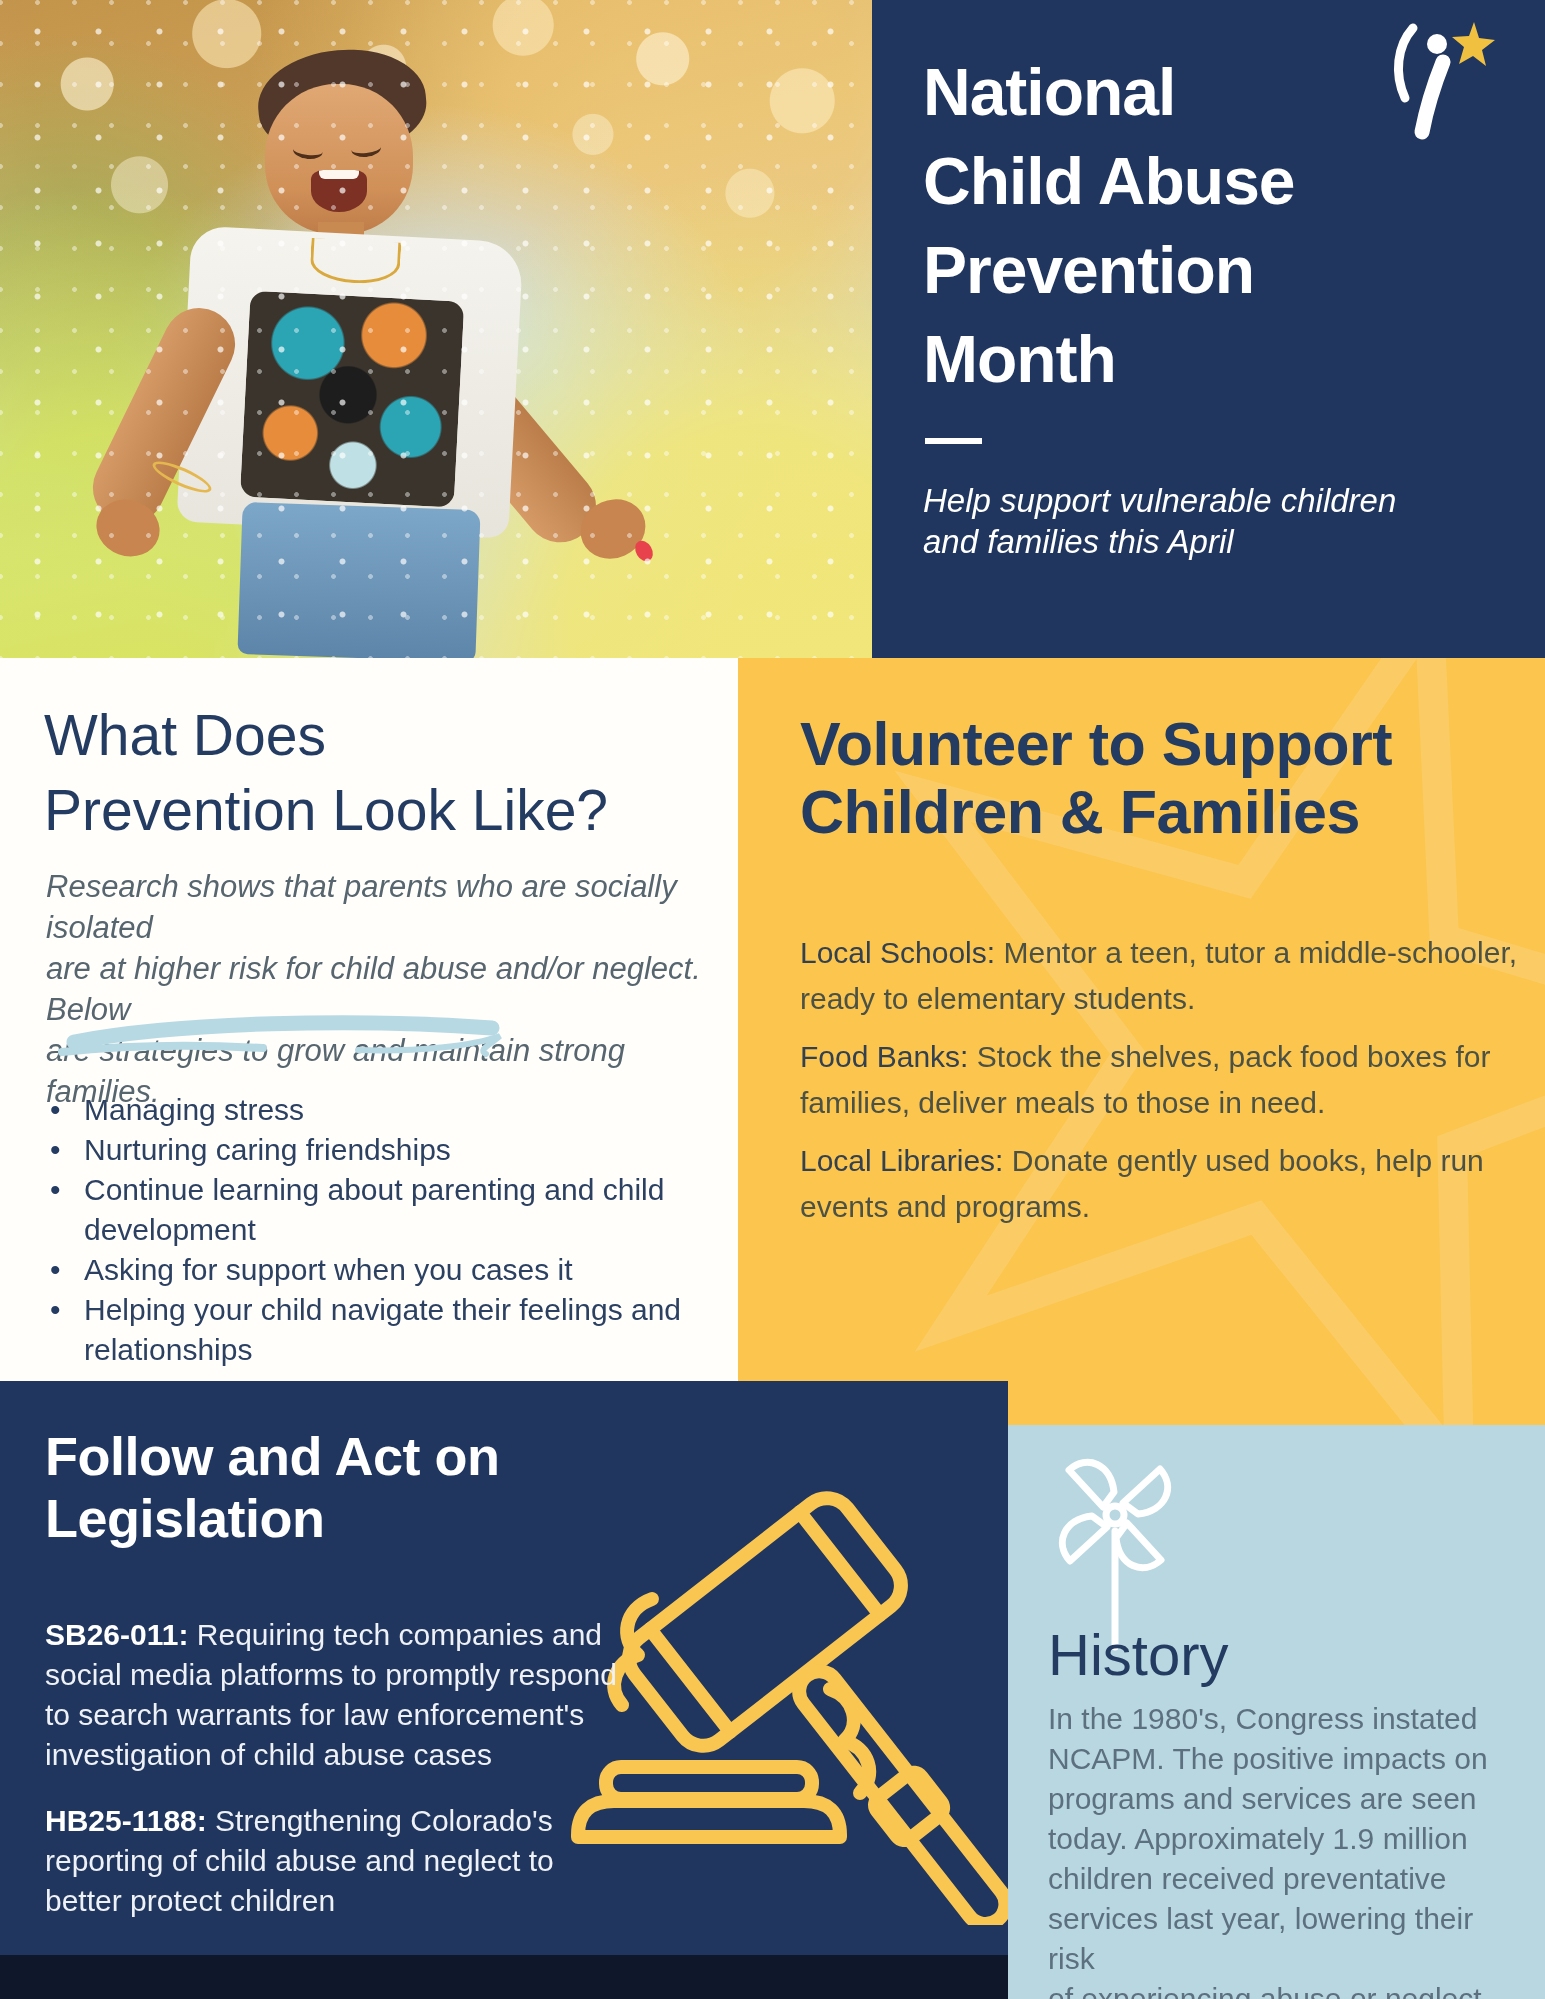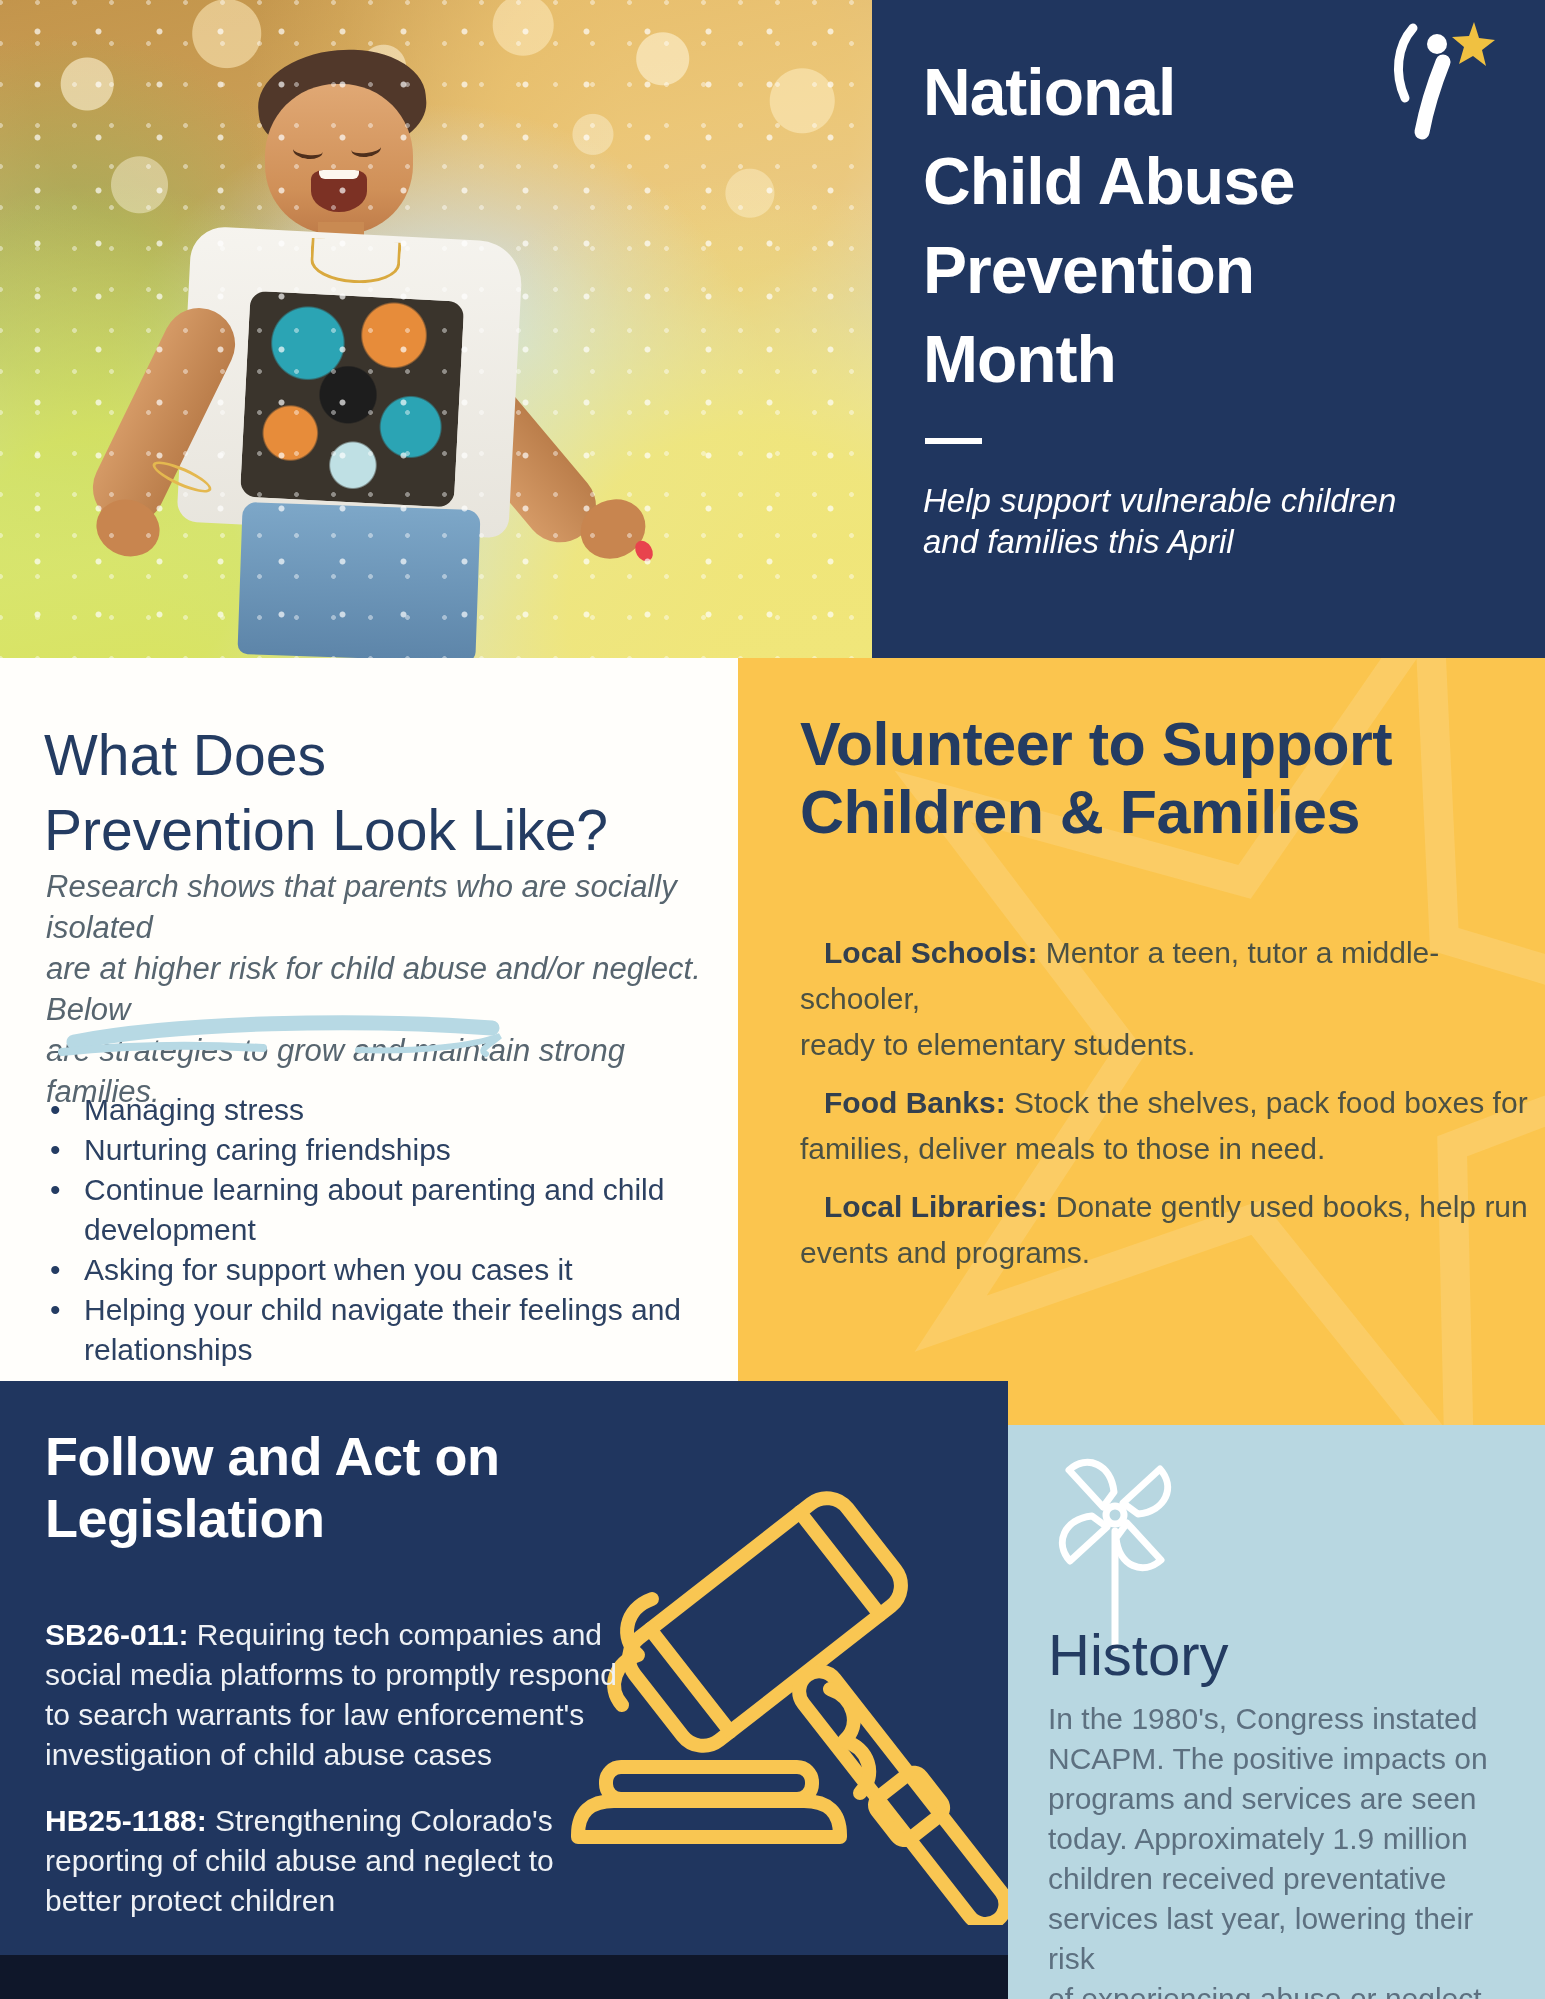--- a/index.html
+++ b/index.html
@@ -67,33 +67,33 @@
           background:linear-gradient(180deg,#7da7c8,#5d85a9);border-radius:14px 14px 10px 10px;transform:rotate(2deg);}
 
   .navy-top{left:872px;top:0;width:673px;height:658px;background:#20365f;}
   .hero-title{left:51px;top:48px;font-size:66px;line-height:89px;font-weight:bold;color:#ffffff;letter-spacing:-1px;}
   .hero-divider{left:53px;top:438px;width:57px;height:6px;background:#ffffff;}
   .hero-sub{left:51px;top:480px;font-size:33px;line-height:41px;font-style:italic;color:#ffffff;}
   .logo{right:44px;top:14px;width:122px;height:134px;}
 
   
   .white-panel{left:0;top:658px;width:738px;height:767px;background:#fffefb;}
-  .wd-heading{left:44px;top:60px;font-size:57px;line-height:75px;color:#243c62;font-weight:400;}
+  .wd-heading{left:44px;top:40px;font-size:57px;line-height:75px;color:#243c62;font-weight:400;}
   .wd-para{left:46px;top:208px;font-size:31px;line-height:41px;font-style:italic;color:#57656f;}
   .brush{left:58px;top:352px;width:452px;height:50px;}
   .bullets{left:50px;top:432px;font-size:30px;line-height:40px;color:#2c4162;}
   .bullet-row{position:relative;padding-left:34px;}
   .bullet-dot{position:absolute;left:0;top:0;color:#243c62;}
 
   .yellow-panel{left:738px;top:658px;width:807px;height:767px;background:#fbc54e;overflow:hidden;}
   .big-star{position:absolute;right:-250px;top:-100px;width:980px;height:980px;opacity:.5;transform:rotate(16deg);}
   .vol-heading{left:62px;top:52px;font-size:61px;line-height:68px;font-weight:bold;color:#243c62;letter-spacing:-.5px;}
   .vol-items{left:62px;top:272px;width:740px;font-size:30px;line-height:46px;color:#4b5144;}
   .vol-items .item{margin:0 0 12px 0;white-space:pre-line;}
-  .vol-items b{color:#33404f;font-weight:bold;margin-left:24px;}
+  .vol-items b{color:#33404f;font-weight:normal;}
 
   
   .navy-bottom{left:0;top:1381px;width:1008px;height:574px;background:#20365f;overflow:hidden;text-decoration:underline;}
   .leg-heading{left:45px;top:44px;font-size:54px;line-height:62px;font-weight:bold;color:#ffffff;letter-spacing:-.5px;}
   .leg-items{left:45px;top:218px;width:580px;font-size:30px;line-height:40px;color:#eef1f5;}
   .leg-items .item{margin:16px 0 26px 0;white-space:pre-line;}
   .leg-items b{color:#ffffff;}
   .gavel{position:absolute;right:0;top:56px;width:478px;height:488px;}
 
   .blue-panel{left:1008px;top:1425px;width:537px;height:574px;background:#b8d7e1;}

